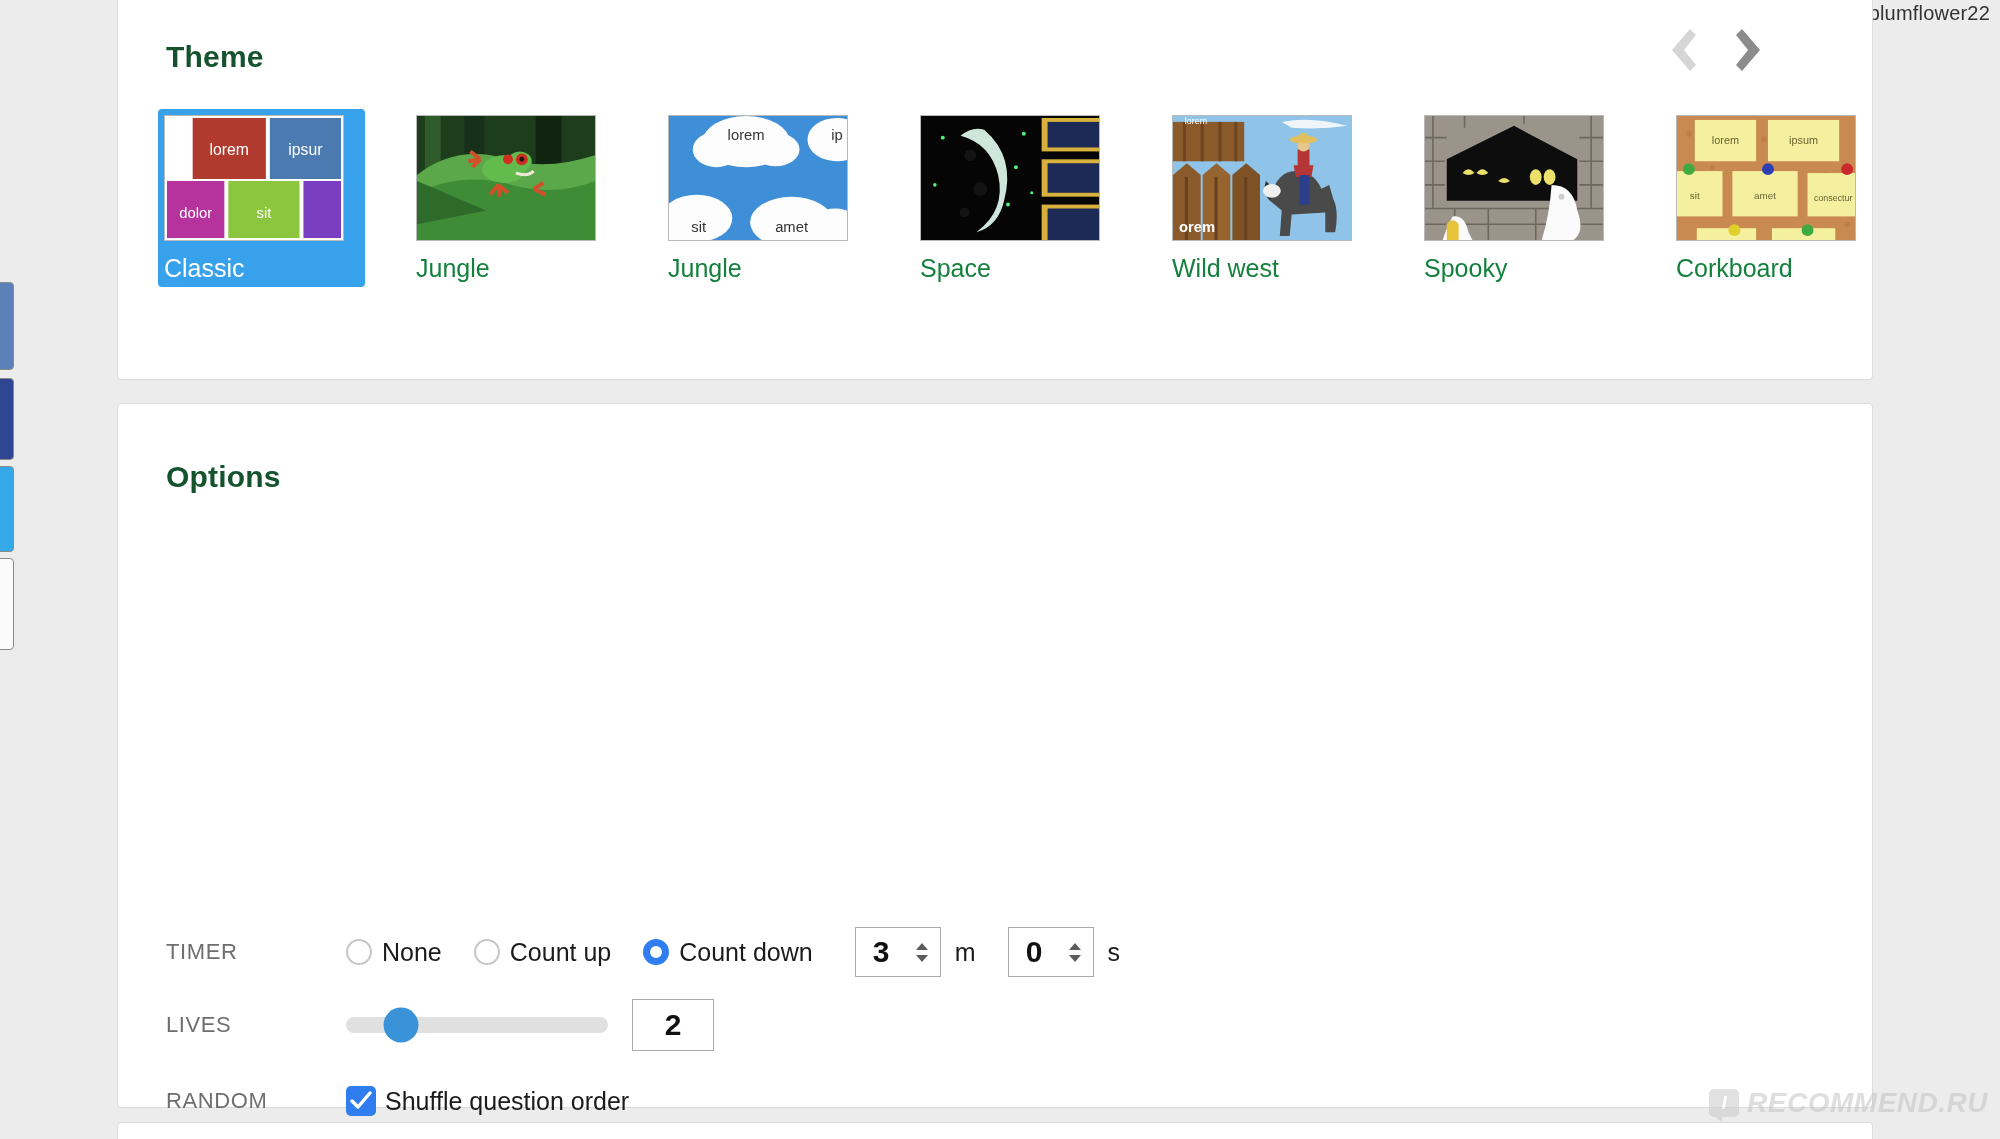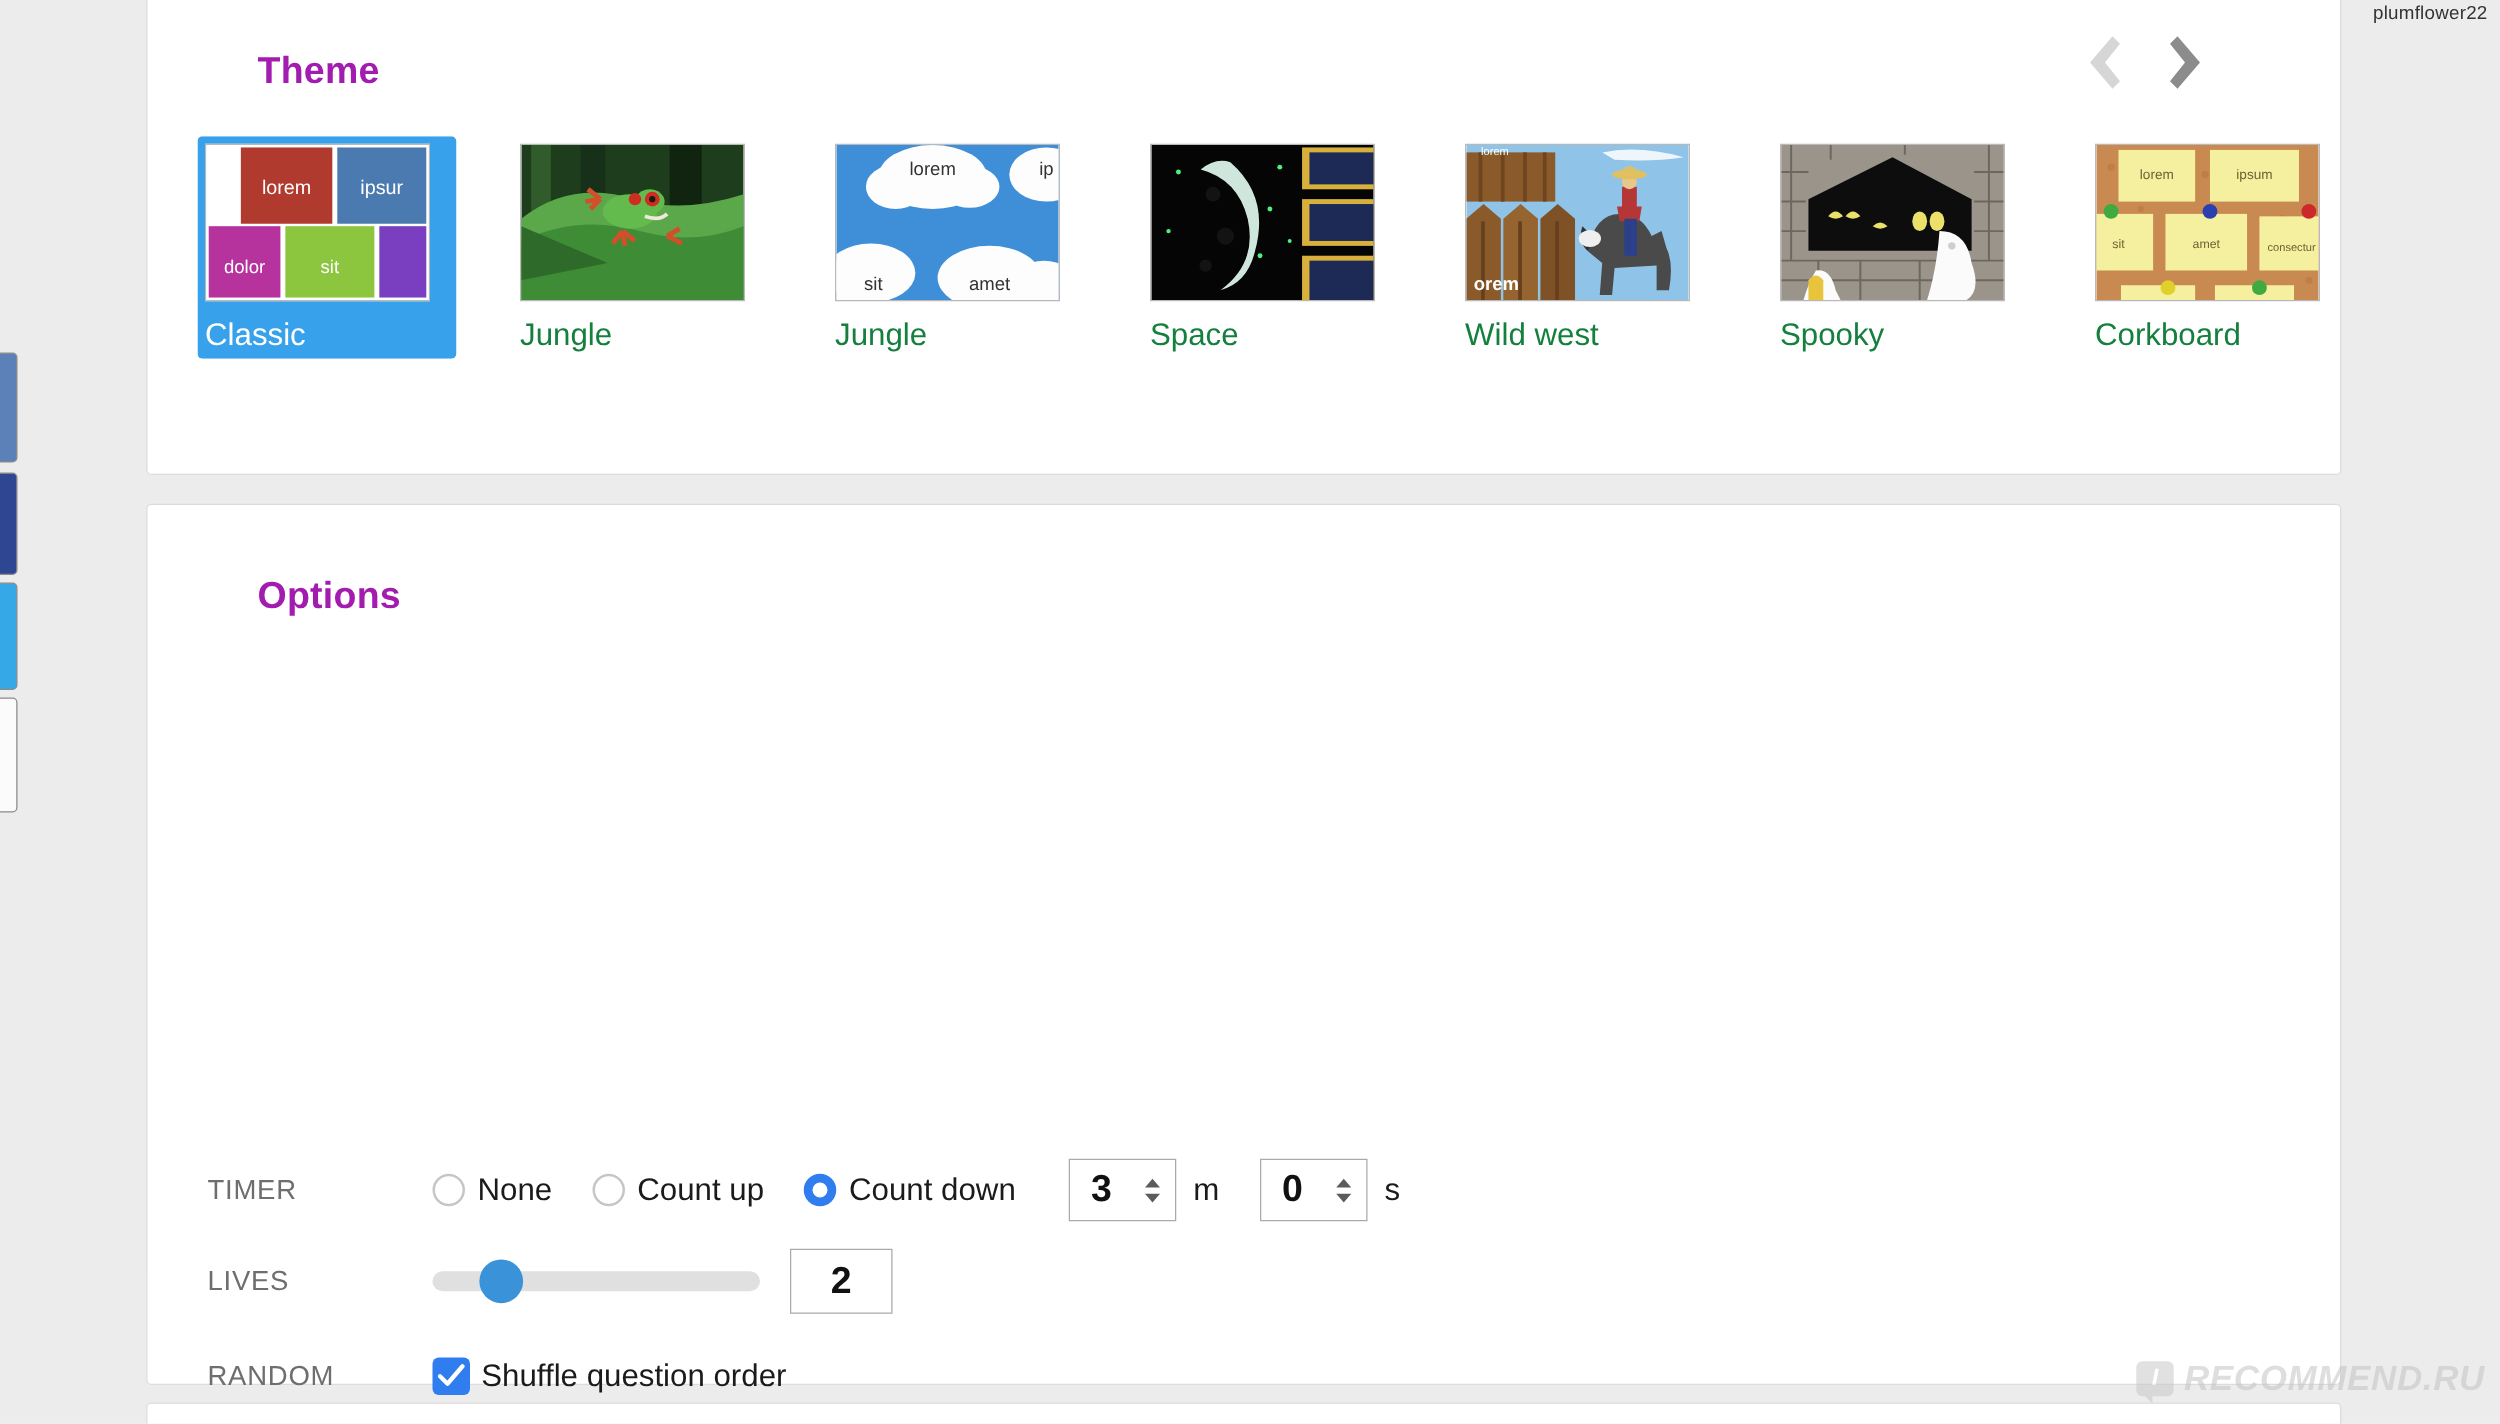--- a/index.html
+++ b/index.html
@@ -18,35 +18,35 @@
     border: 1px solid #8a8a8a; border-radius: 4px;
   }
   .edge-tab.t1 { top: 282px;  height: 88px;  background: #5c81b8; }
   .edge-tab.t2 { top: 378px;  height: 82px;  background: #2f4693; }
   .edge-tab.t3 { top: 466px;  height: 86px;  background: #35a8e8; }
   .edge-tab.t4 { top: 558px;  height: 92px;  background: #fbfbfb; }
 
   
   .username {
     position: absolute; right: 10px; top: 2px;
-    font-size: 15px; color: #333; letter-spacing: .2px;
+    font-size: 20px; color: #333; letter-spacing: .2px;
   }
 
   
   .panel {
     position: absolute; left: 117px; width: 1756px;
     background: #fff; border: 1px solid #dcdcdc; border-radius: 4px;
   }
   #theme-panel   { top: -8px;  height: 388px; }
   #options-panel { top: 403px; height: 705px; }
   #bottom-panel  { top: 1122px; height: 60px; }
 
   .panel-title {
     position: absolute; left: 48px; font-size: 30px; font-weight: bold;
-    color: #a21caf; letter-spacing: .2px; margin-left: 40px;
+    color: #14532d; letter-spacing: .2px;
   }
   #theme-panel .panel-title   { top: 47px; }
   #options-panel .panel-title { top: 56px; }
 
   
   .nav-arrows { position: absolute; right: 100px; top: 30px; display: flex; gap: 28px; }
   .chev { width: 42px; height: 54px; cursor: pointer; }
   .chev svg { display: block; }
 
   

